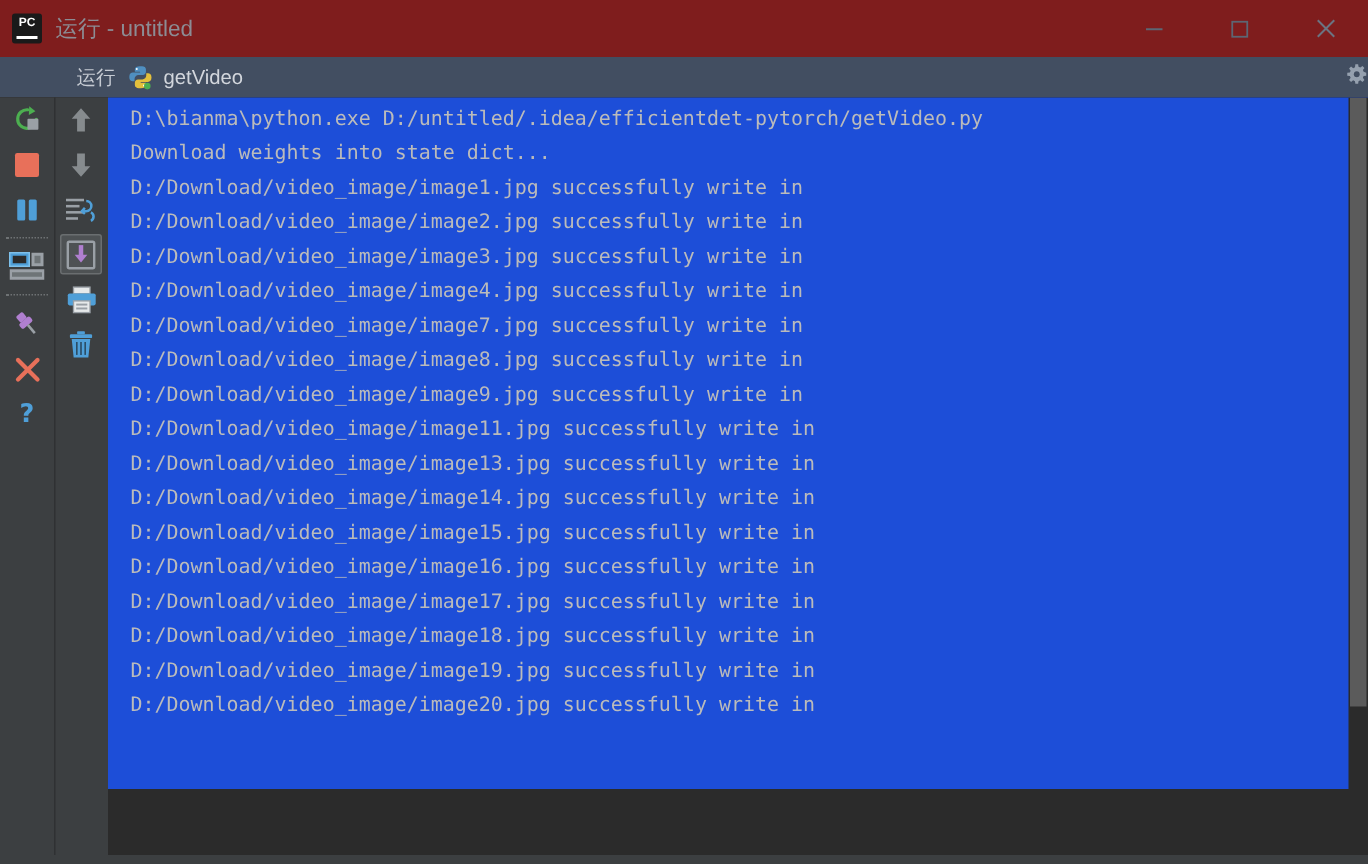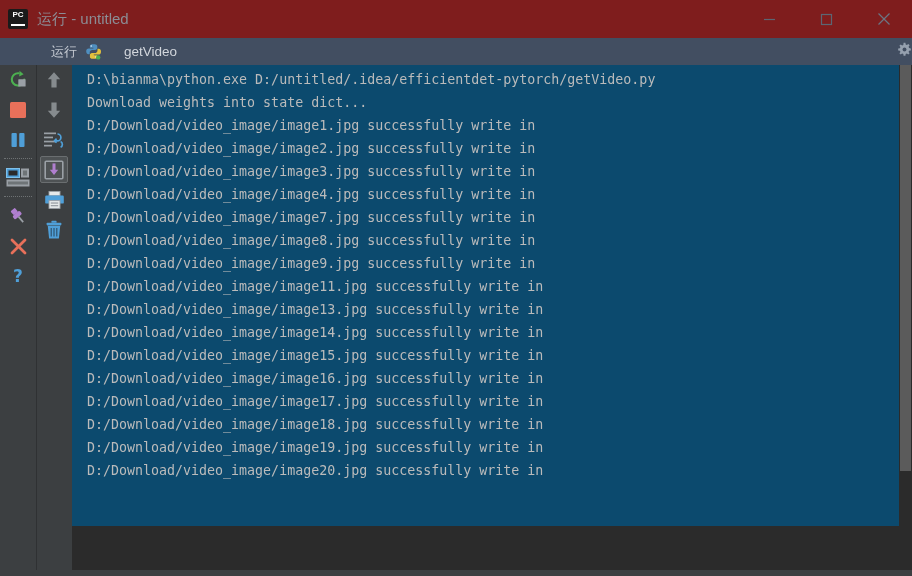--- a/index.html
+++ b/index.html
@@ -104,21 +104,21 @@
   .py-icon {
     width: 17px;
     height: 17px;
     margin-left: 8px;
     position: relative;
     flex: none;
   }
   .tab-name {
     font-size: 13.5px;
     color: #d2d6dc;
-    margin-left: 22px;
+    margin-left: 7px;
     white-space: nowrap;
   }
   .tabbar-spacer { flex: 1; }
   .tabbar-right {
     display: flex;
     align-items: center;
     padding-right: 9px;
     gap: 10px;
   }
   .gear-wrap { display: flex; align-items: center; gap: 2px; }
@@ -175,21 +175,21 @@
     border-top: 1px dotted #6e7274;
   }
 
   
   .console {
     position: absolute;
     left: 72px;
     top: 0;
     right: 0;
     height: 461px;
-    background: #0c4a6e;
+    background: #1d4ed8;
     overflow: hidden;
   }
   .console-lines {
     position: absolute;
     left: 15px;
     top: 3px;
     right: 0;
   }
   .cline {
     font-family: "DejaVu Sans Mono", "Liberation Mono", monospace;

